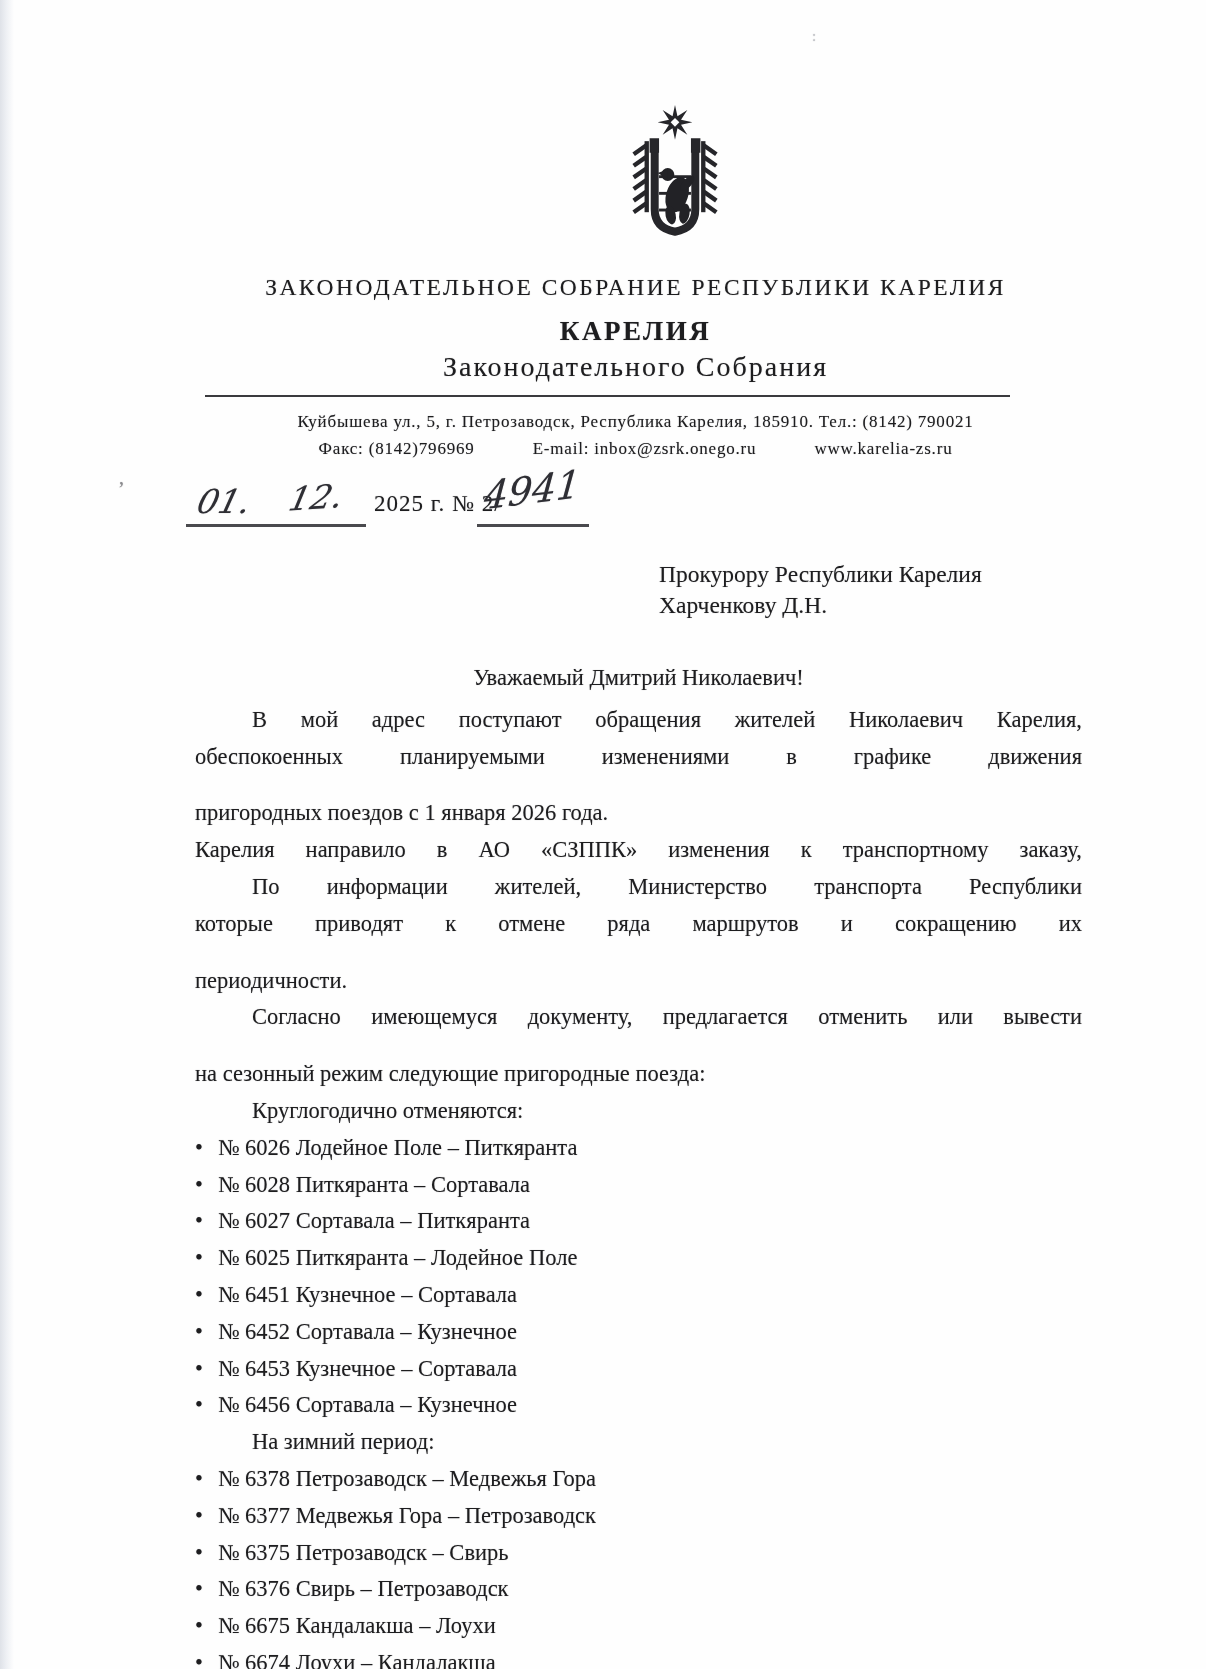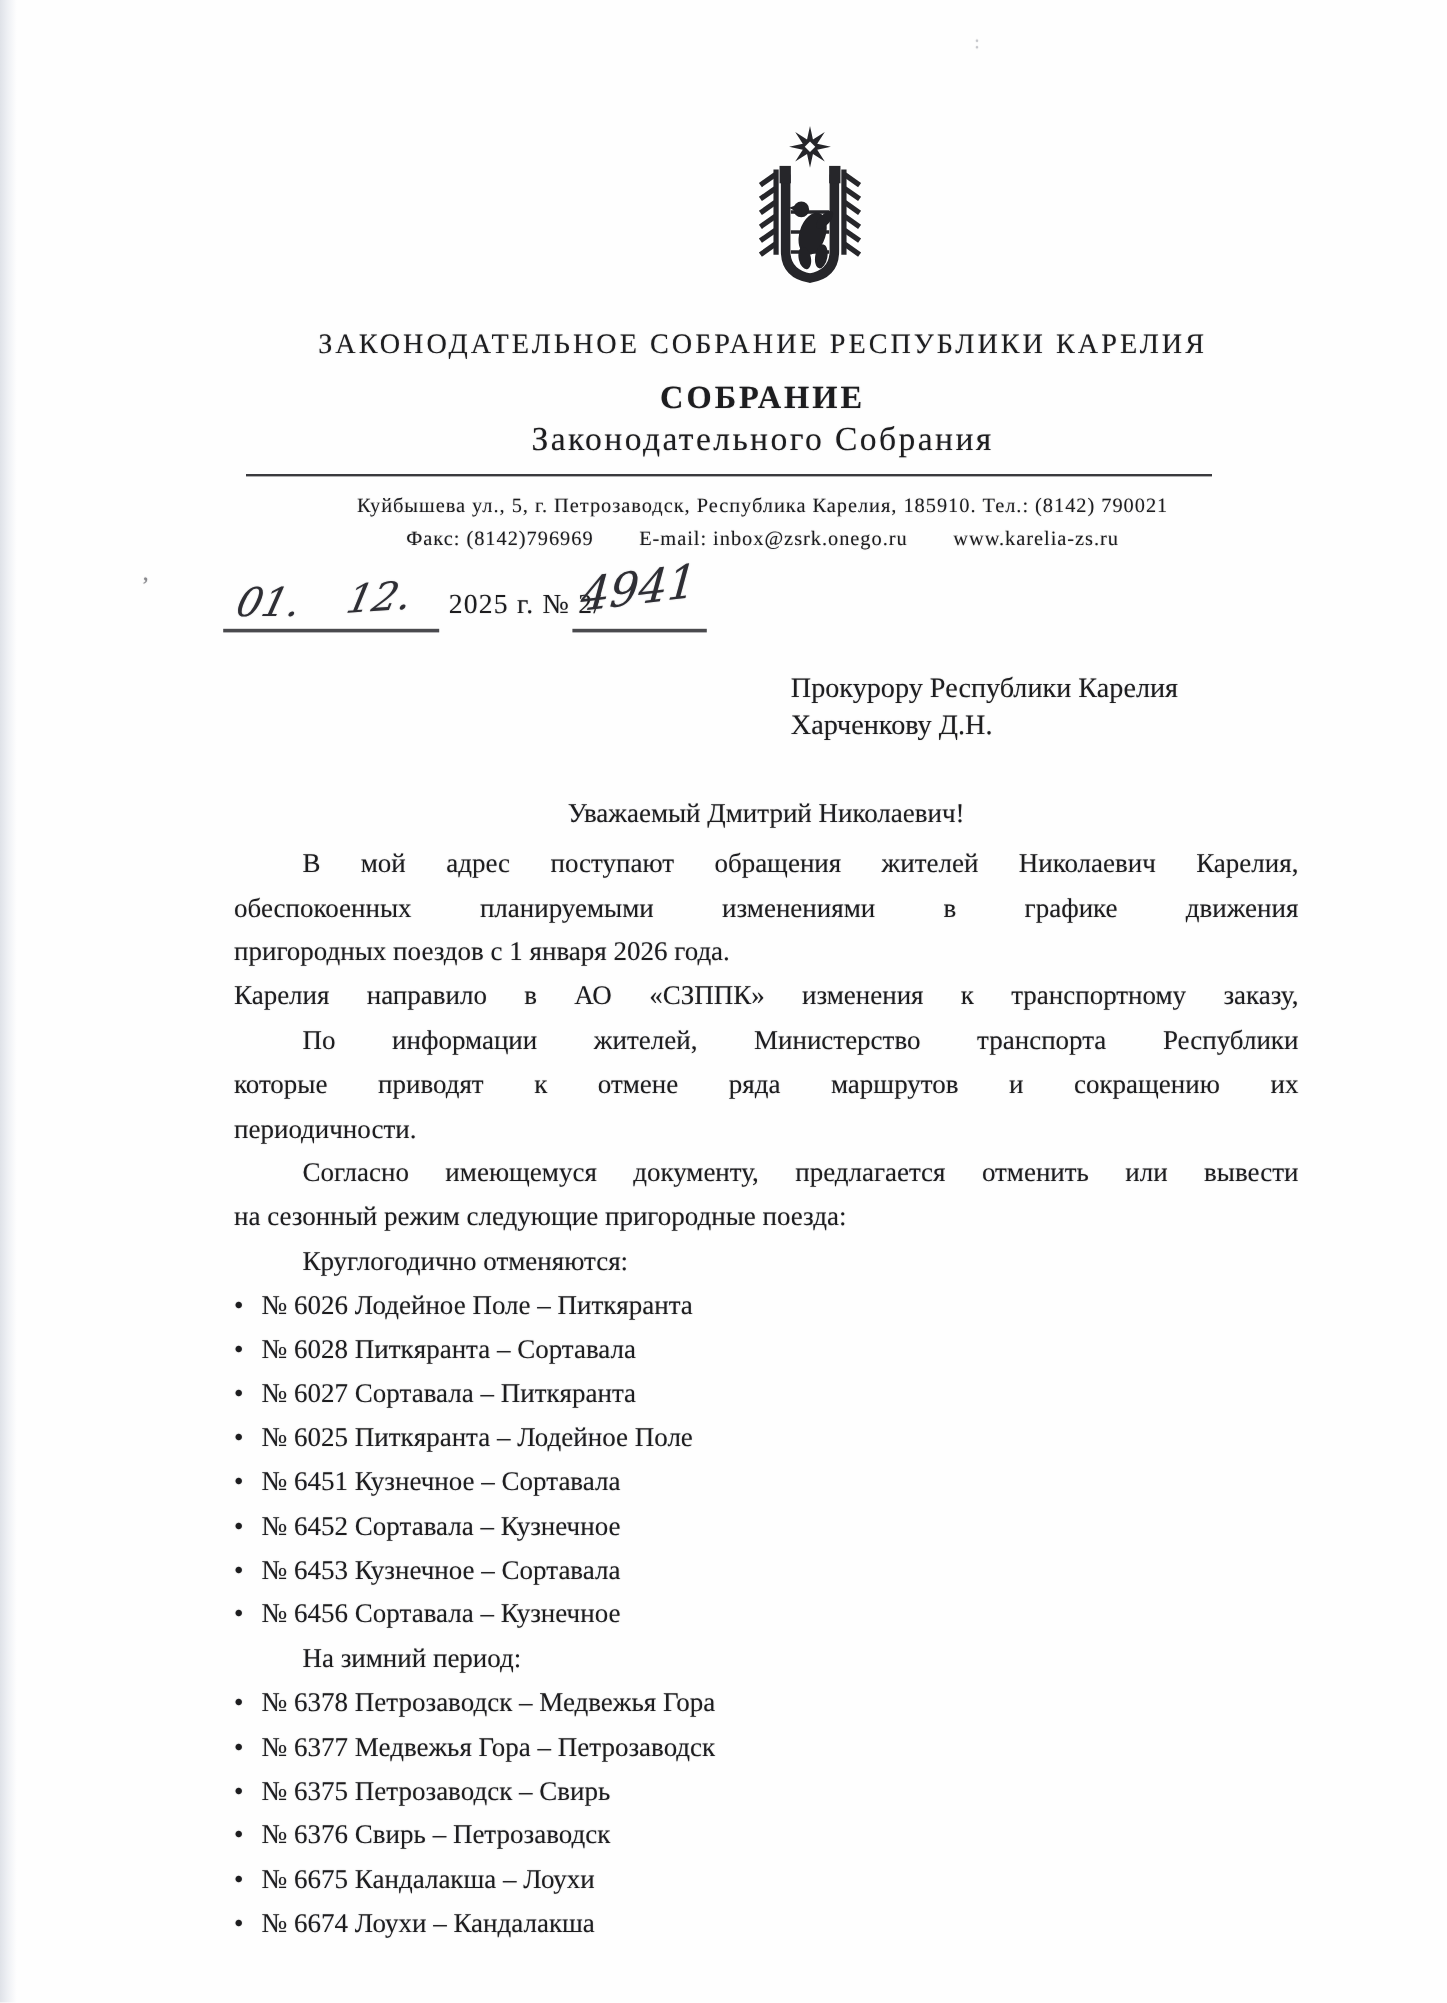--- a/index.html
+++ b/index.html
@@ -18,34 +18,34 @@
   .org-name{position:absolute;top:274px;left:133px;width:1005px;text-align:center;
     font-size:23.5px;letter-spacing:2.5px;}
   .role-title{position:absolute;top:316px;left:133px;width:1005px;text-align:center;
     font-size:27px;font-weight:bold;letter-spacing:2.5px;}
   .role-subtitle{position:absolute;top:351px;left:133px;width:1005px;text-align:center;
     font-size:28px;letter-spacing:2px;}
   .rule{position:absolute;top:395px;left:205px;width:805px;height:0;border-top:2.5px solid #3a3a3e;}
   .contact1{position:absolute;top:412px;left:133px;width:1005px;text-align:center;
     font-size:17px;letter-spacing:0.8px;}
   .contact2{position:absolute;top:439px;left:133px;width:1005px;display:flex;
-    justify-content:center;gap:38px;font-size:17px;letter-spacing:0.8px;}
+    justify-content:center;gap:58px;font-size:17px;letter-spacing:0.8px;}
   .hw{font-family:"DejaVu Serif",serif;font-style:italic;color:#2e2e34;}
   .hw-day{position:absolute;left:198px;top:482px;font-size:33px;transform:skewX(-14deg);}
   .hw-month{position:absolute;left:290px;top:478px;font-size:33px;transform:skewX(-16deg) rotate(-4deg);}
   .hw-underline1{position:absolute;left:186px;top:524px;width:180px;height:2.5px;background:#4a4a4e;}
   .ref-printed{position:absolute;left:374px;top:491px;font-size:23px;letter-spacing:1px;}
   .hw-number{position:absolute;left:484px;top:468px;font-size:38px;transform:rotate(-7deg) skewX(-12deg);}
   .hw-underline2{position:absolute;left:477px;top:524px;width:112px;height:2.5px;background:#4a4a4e;}
   .recipient{position:absolute;left:659px;top:517px;width:430px;font-size:23.5px;line-height:31px;margin-top:42px;}
   .body-col{position:absolute;left:195px;top:660px;width:887px;font-size:22.5px;line-height:36.8px;}
   .salutation{text-align:center;margin-bottom:5px;}
   .jline{text-align:justify;text-align-last:justify;white-space:normal;}
   .jline.indent{padding-left:57px;}
-  .jline.last{text-align-last:left;}
+  .jline.last{text-align-last:left;margin-top:20px;}
   .list-heading{padding-left:57px;}
   .bullet-row{display:flex;}
   .bullet{width:23px;flex:0 0 23px;}
   .bullet-text{flex:1;}
 </style>
 </head>
 <body>
 
 <div class="page soft">
   <div class="scan-edge"></div>
@@ -90,21 +90,21 @@
         <line x1="120" y1="76" x2="137" y2="88"></line>
         <line x1="120" y1="92" x2="137" y2="104"></line>
         <line x1="120" y1="108" x2="137" y2="120"></line>
         <line x1="120" y1="124" x2="137" y2="136"></line>
         <line x1="120" y1="140" x2="137" y2="152"></line>
       </g>
     </svg>
   </div>
 
   <div class="org-name">ЗАКОНОДАТЕЛЬНОЕ СОБРАНИЕ РЕСПУБЛИКИ КАРЕЛИЯ</div>
-  <div class="role-title">СОБРАНИЕ</div>
+  <div class="role-title">КАРЕЛИЯ</div>
   <div class="role-subtitle">Законодательного Собрания</div>
   <div class="rule"></div>
   <div class="contact1">Куйбышева ул., 5, г. Петрозаводск, Республика Карелия, 185910. Тел.: (8142) 790021</div>
   <div class="contact2">
     <span>Факс: (8142)796969</span>
     <span>E-mail: inbox@zsrk.onego.ru</span>
     <span>www.karelia-zs.ru</span>
   </div>
 
   <div class="hw hw-day">01.</div>

